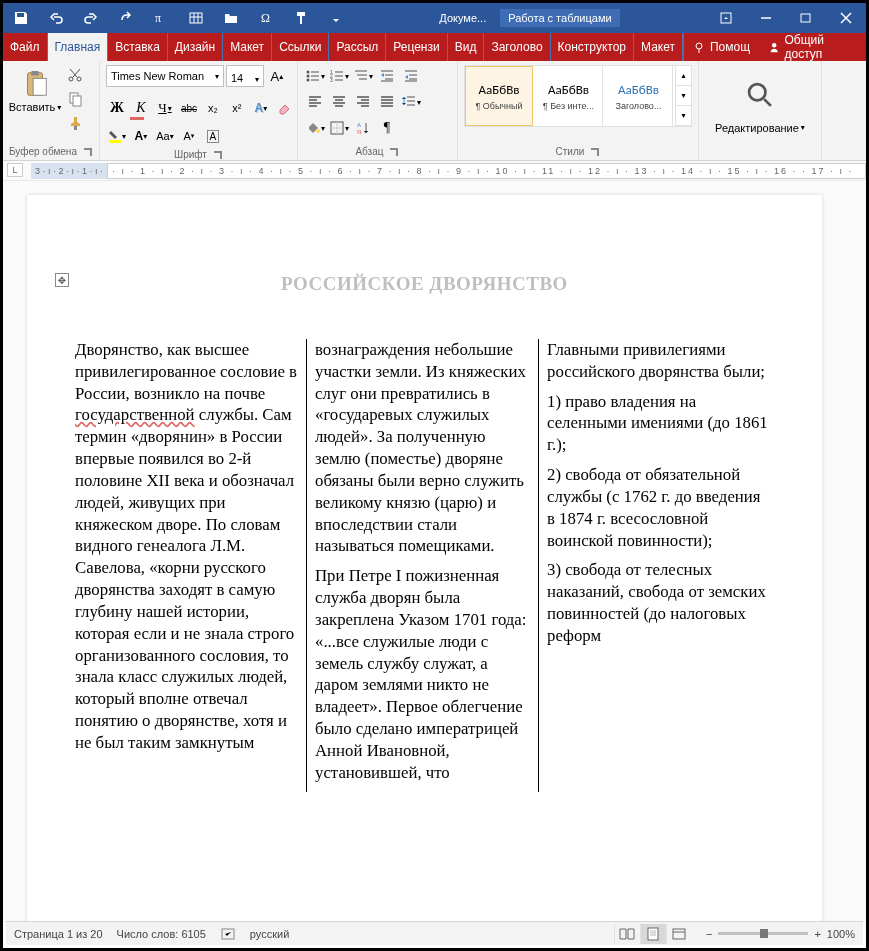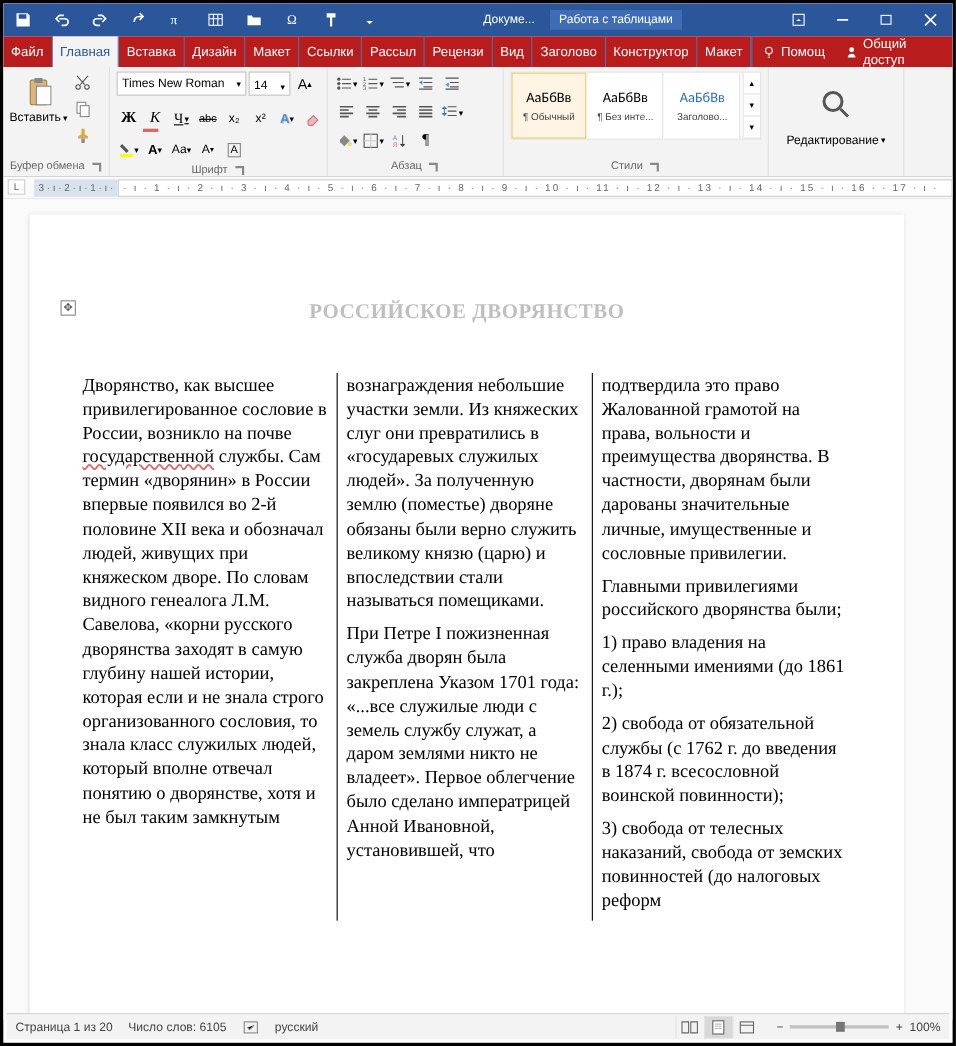--- a/index.html
+++ b/index.html
@@ -477,21 +477,20 @@
     <div class="doc-title-text">РОССИЙСКОЕ ДВОРЯНСТВО</div>
     <div class="columns">
       <div class="col">
         <p><span>Дворянство, как высшее привилегированное сословие в России, возникло на почве </span><span class="spell-err">государственной</span><span> службы. Сам термин «дворянин» в России впервые появился во 2-й половине XII века и обозначал людей, живущих при княжеском дворе. По словам видного генеалога Л.М. Савелова, «корни русского дворянства заходят в самую глубину нашей истории, которая если и не знала строго организованного сословия, то знала класс служилых людей, который вполне отвечал понятию о дворянстве, хотя и не был таким замкнутым</span></p>
       </div>
       <div class="col">
         <p>вознаграждения небольшие участки земли. Из княжеских слуг они превратились в «государевых служилых людей». За полученную землю (поместье) дворяне обязаны были верно служить великому князю (царю) и впоследствии стали называться помещиками.</p>
         <p>При Петре I пожизненная служба дворян была закреплена Указом 1701 года: «...все служилые люди с земель службу служат, а даром землями никто не владеет». Первое облегчение было сделано императрицей Анной Ивановной, установившей, что</p>
       </div>
       <div class="col">
-        <p>подтвердила это право Жалованной грамотой на права, вольности и преимущества дворянства. В частности, дворянам были дарованы значительные личные, имущественные и сословные привилегии.</p>
         <p>Главными привилегиями российского дворянства были;</p>
         <p>1) право владения на селенными имениями (до 1861 г.);</p>
         <p>2) свобода от обязательной службы (с 1762 г. до введения в 1874 г. всесословной воинской повинности);</p>
         <p>3) свобода от телесных наказаний, свобода от земских повинностей (до налоговых реформ</p>
       </div>
     </div>
   </div>
 </div>
 
 <div class="statusbar">

